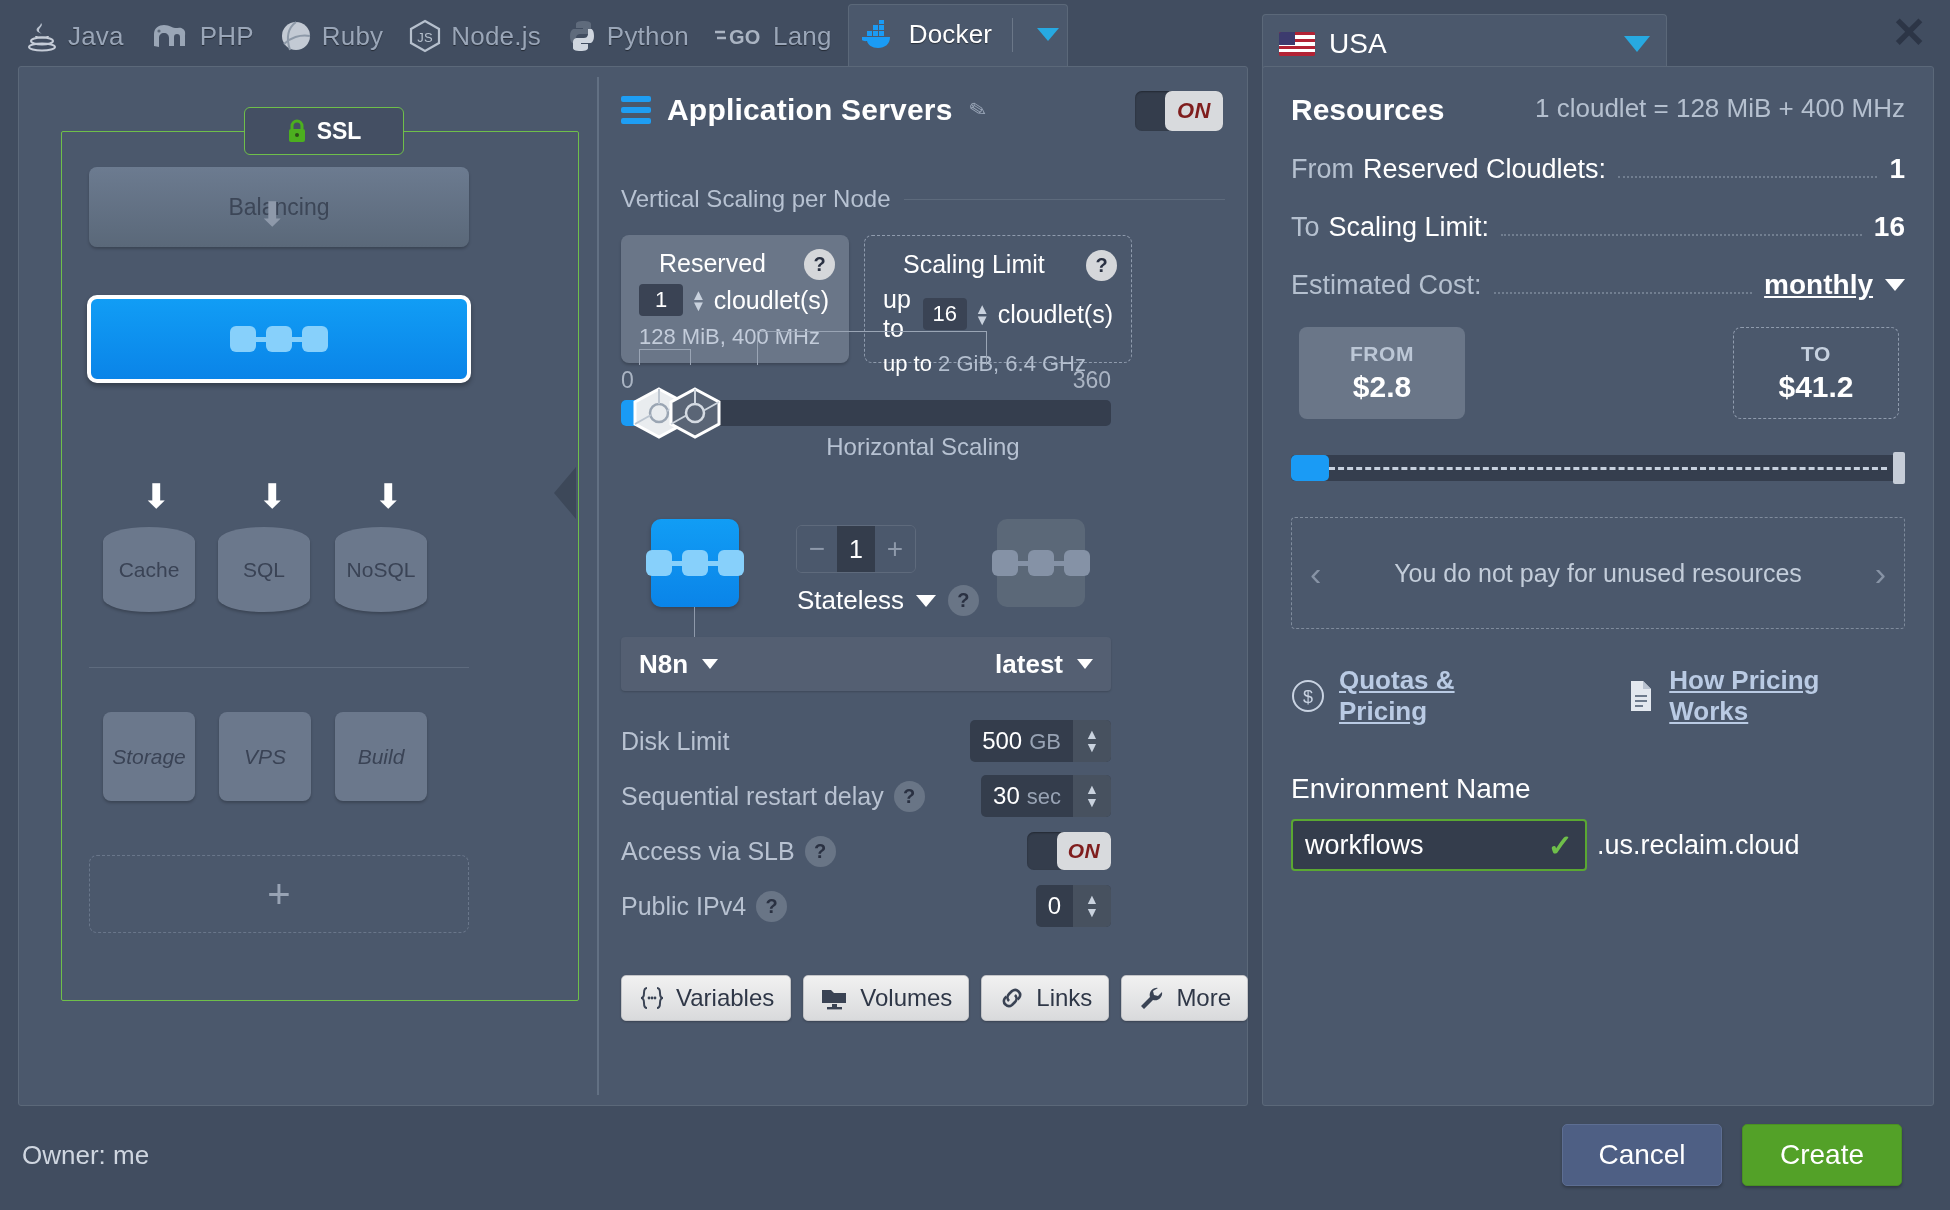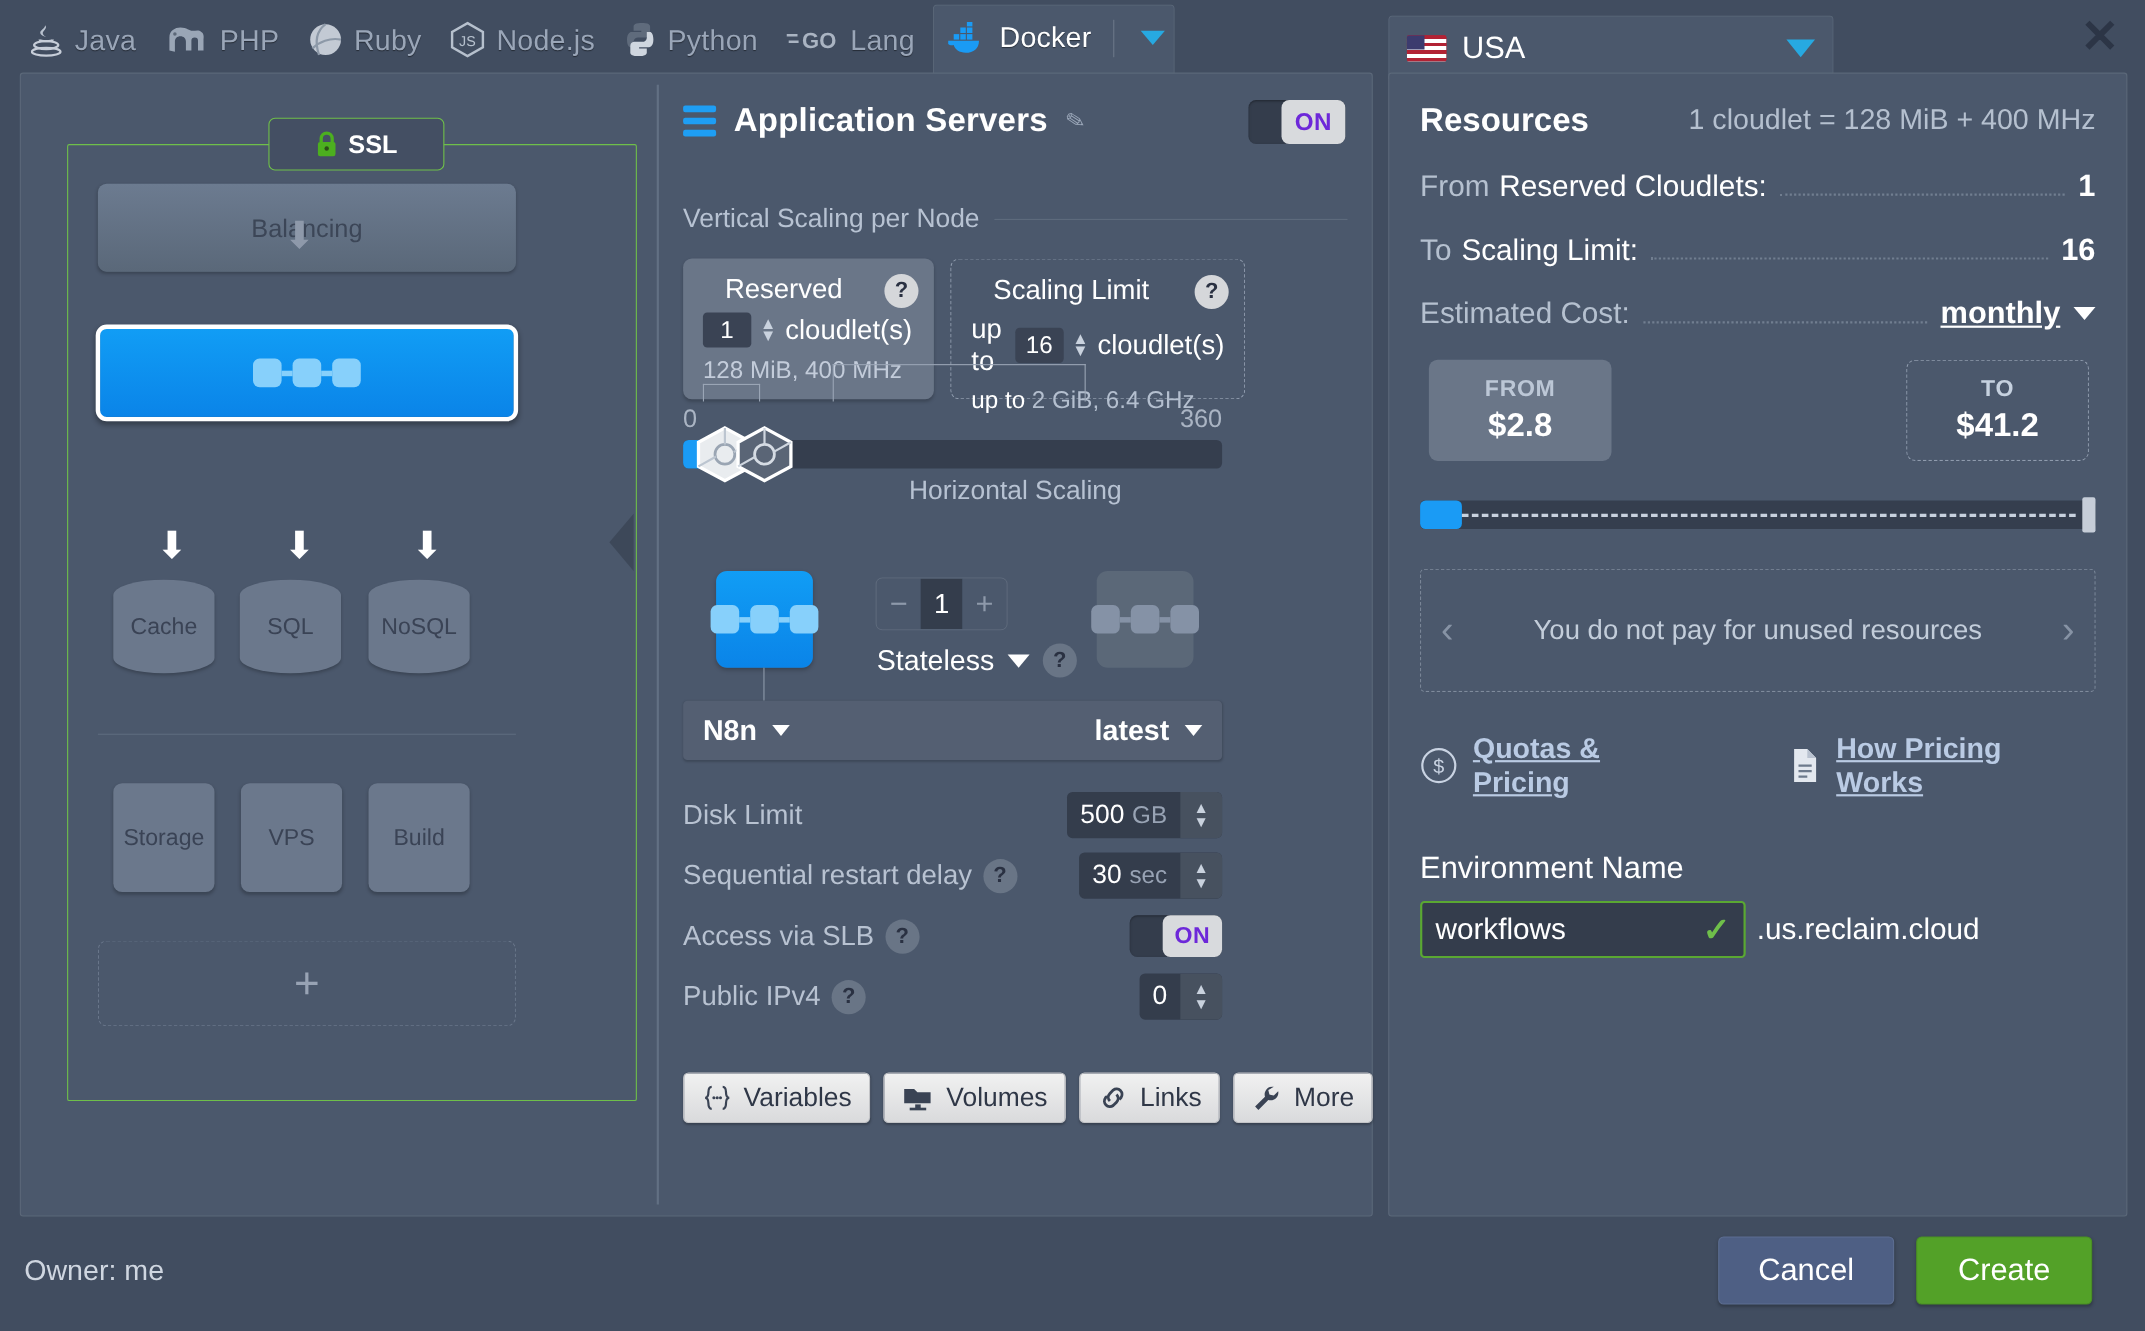--- a/index.html
+++ b/index.html
@@ -107,25 +107,26 @@
   .db {
     position:absolute; top:460px; width:92px; height:85px;
     background:#6b788c;
     border-radius: 46px / 14px;
     display:flex; align-items:center; justify-content:center;
     color:#3a4355; font-size:21px;
     box-shadow: 0 2px 3px rgba(0,0,0,.22);
   }
   .db.b1 { left:84px; } .db.b2 { left:199px; } .db.b3 { left:316px; }
   .sq {
-    position:absolute; top:645px; width:92px; height:99px;
+    position:absolute; top:645px; width:92px; height:89px;
     background:#6b788c; border-radius:8px;
     display:flex; align-items:center; justify-content:center;
     color:#3a4355; font-size:21px;
     box-shadow: 0 2px 3px rgba(0,0,0,.22);
+    font-style: italic;
   }
   .sq.b1 { left:84px; } .sq.b2 { left:200px; } .sq.b3 { left:316px; }
   .hr-sep { position:absolute; left:70px; top:600px; width:380px; height:1px; background:#5e6b7e;}
   .add-box {
     position:absolute; left:70px; top:788px; width:380px; height:78px;
     border:1px dashed #69768a; border-radius:8px;
     display:flex; align-items:center; justify-content:center;
     color:#98a3b4; font-size:40px; font-weight:300;
   }
   .pane-arrow {
@@ -143,21 +144,21 @@
   .sect-title { color:#fff; font-size:30px; font-weight:bold; letter-spacing:.2px;}
   .pencil { color:#9aa6b8; font-size:21px; transform: rotate(-12deg); }
   .toggle {
     position:absolute; right:24px; top:24px; width:88px; height:40px;
     background:#343d4c; border-radius:7px; display:flex; justify-content:flex-end;
     box-shadow: inset 0 1px 2px rgba(0,0,0,.35);
   }
   .toggle .knob {
     width:58px;height:40px;background:#d8dadd;border-radius:7px;
     display:flex;align-items:center;justify-content:center;
-    color:#6d28d9; font-weight:bold; font-size:22px; letter-spacing:.5px;
+    color:#7f1d1d; font-weight:bold; font-size:22px; letter-spacing:.5px;font-style:italic;
   }
   .toggle.small { position:static; width:84px; height:38px; }
   .toggle.small .knob { width:54px;height:38px;font-size:21px; }
 
   .legend {
     position:absolute; display:flex; align-items:center; gap:14px;
     color:#b7c2d2; font-size:24px; width: calc(100% - 44px); left:22px;
   }
   .legend .line { flex:1; height:1px; background:#5d6a7c; }
 

